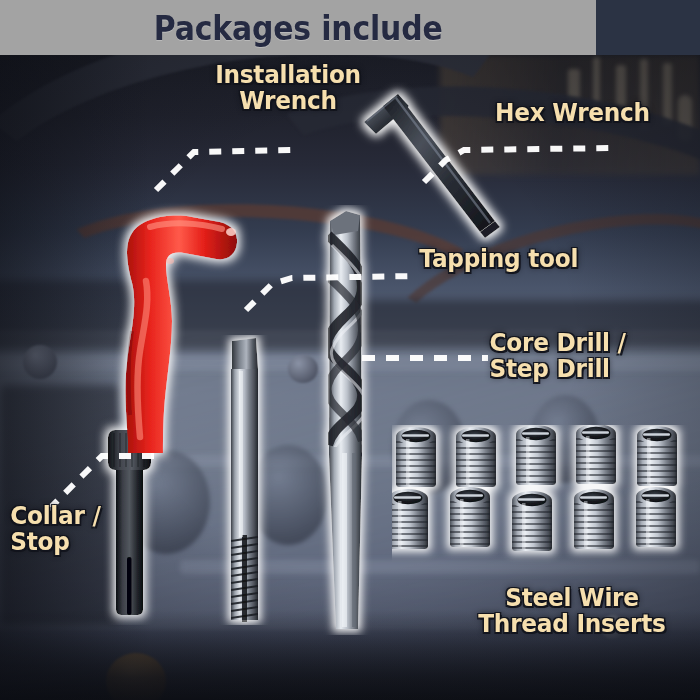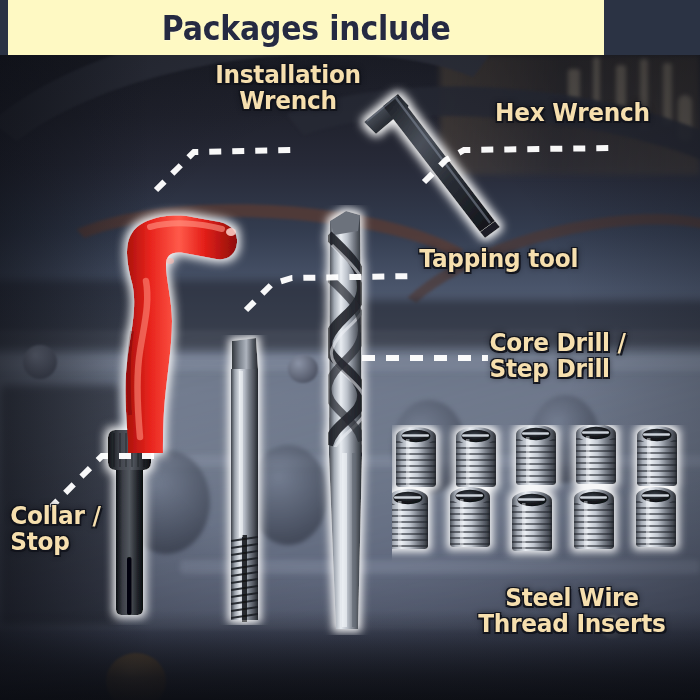--- a/index.html
+++ b/index.html
@@ -12,24 +12,24 @@
     width: 700px;
     height: 700px;
     overflow: hidden;
     font-family: "Liberation Sans", sans-serif;
     background: #2b3344;
   }
 
   
   .header-banner {
     position: absolute;
-    left: 8px; top: 0;
+    left: 0; top: 0;
     width: 596px;
     height: 55px;
-    background: #fef9c3;
+    background: #a3a3a3;
     z-index: 40;
     display: flex;
     align-items: center;
     justify-content: center;
   }
   .header-title {
     font-size: 34px;
     font-weight: bold;
     color: #252a42;
     letter-spacing: -0.2px;

